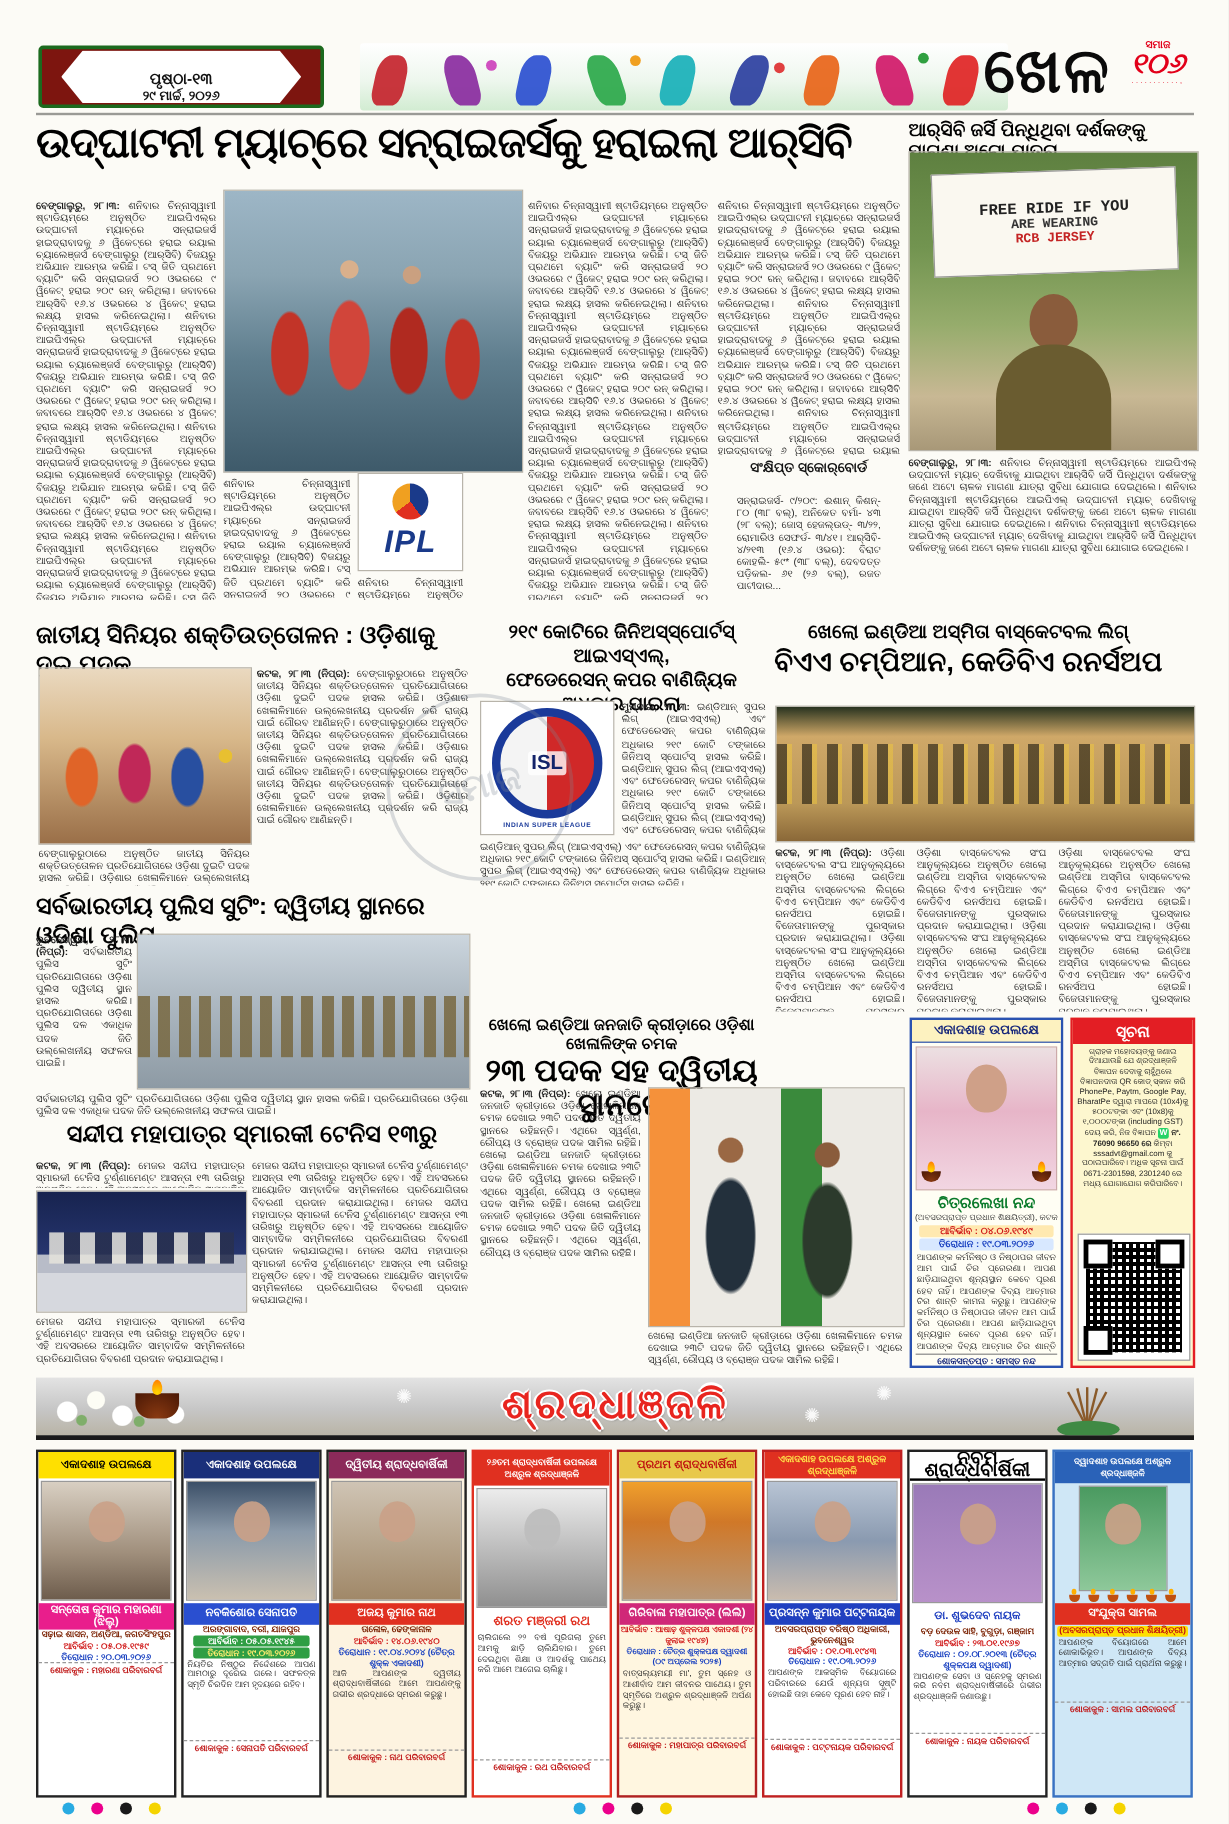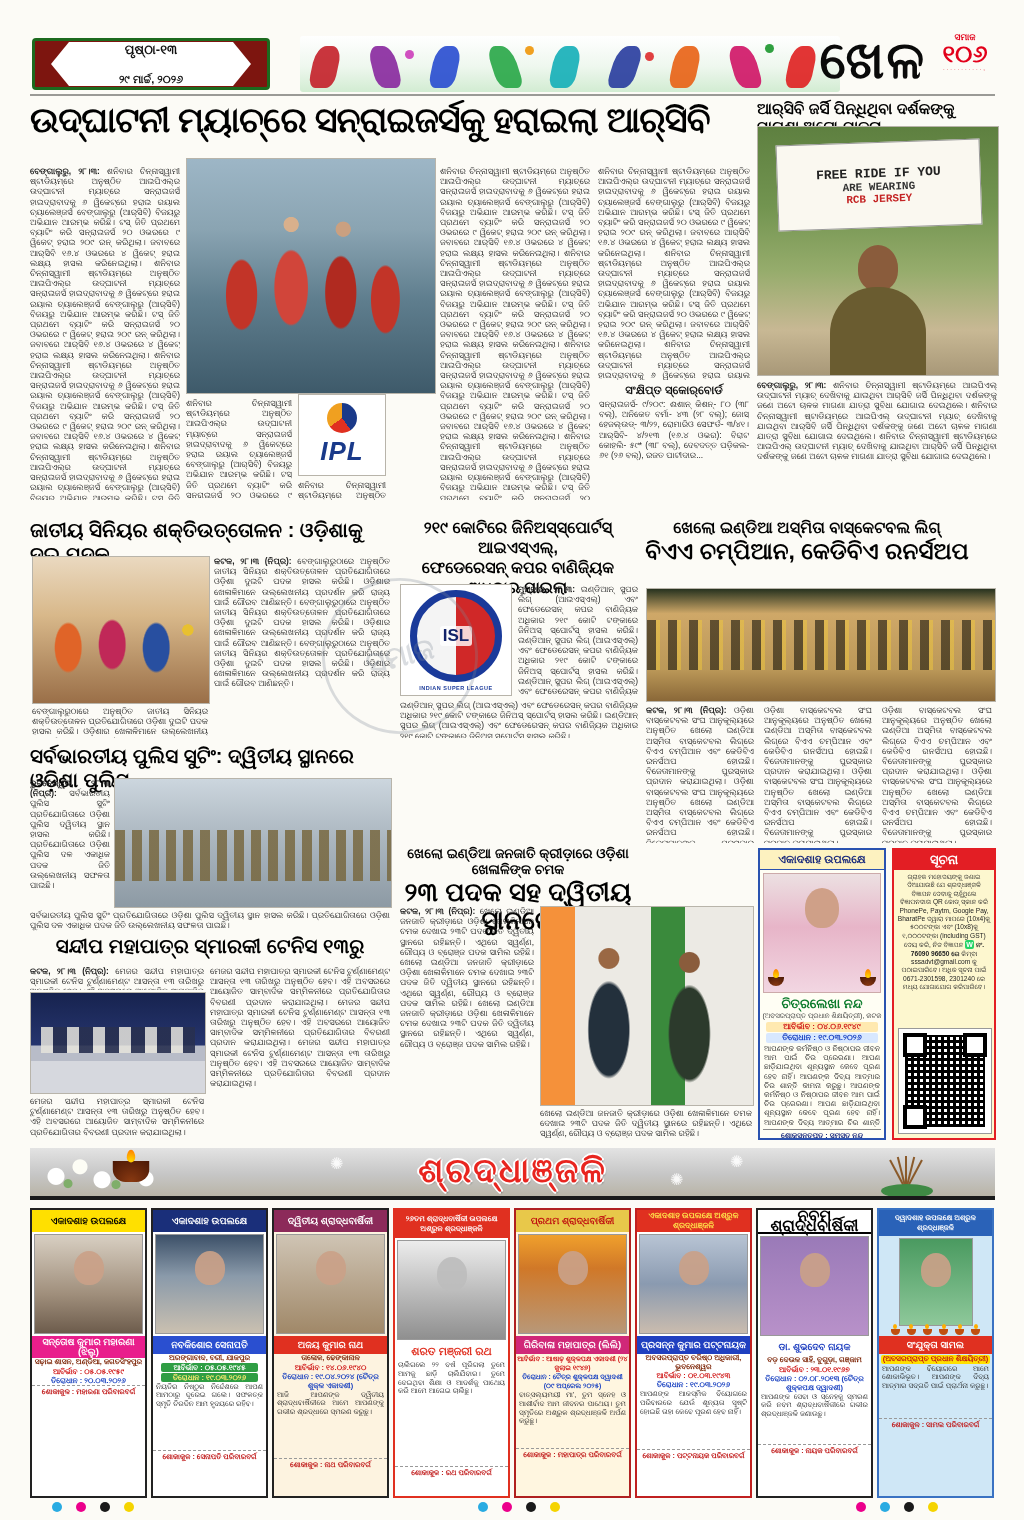--- a/index.html
+++ b/index.html
@@ -5,39 +5,39 @@
   html,body{margin:0;padding:0;background:#e6e5e0;}
   #page{position:relative;width:1024px;height:1520px;margin:0 auto;background:#fcfbf6;
         font-family:"Liberation Sans","DejaVu Sans",sans-serif;overflow:hidden;color:#111;}
   .abs{position:absolute;box-sizing:border-box;}
   .greek{font-size:8.4px;line-height:10.2px;text-align:justify;color:#1c1c1c;overflow:hidden;word-break:break-word;}
   .dl{font-weight:bold;}
   h1,h2,h3{margin:0;font-weight:bold;color:#000;}
   
   .badge{left:32px;top:38px;width:238px;height:52px;background:#7d150f;border:3px solid #1c6a1e;border-radius:4px;display:flex;align-items:center;justify-content:center;}
   .badge-inner{width:200px;height:44px;background:#fff;clip-path:polygon(9% 0,91% 0,100% 50%,91% 100%,9% 100%,0 50%);
-               display:flex;flex-direction:column;align-items:center;justify-content:space-between;}
+               display:flex;flex-direction:column;align-items:center;justify-content:flex-end;}
   .badge-page{font-size:13px;font-weight:bold;}
   .badge-date{font-size:11px;font-weight:bold;}
   .banner{left:300px;top:36px;width:540px;height:56px;background:linear-gradient(180deg,#ffffff 0%,#eef7ee 55%,#d2ecd2 100%);overflow:hidden;border-radius:3px;}
   .fig{position:absolute;bottom:4px;width:26px;height:42px;border-radius:40% 40% 30% 30%;transform:skewX(-12deg);opacity:.92;}
   .fig:nth-child(1){left:12px;background:#c4242c;}
   .fig:nth-child(2){left:72px;background:#8a2ba0;transform:skewX(14deg);}
   .fig:nth-child(3){left:132px;background:#2b4fd0;}
   .fig:nth-child(4){left:192px;background:#2ba84a;transform:skewX(18deg);}
   .fig:nth-child(5){left:252px;background:#18b0b8;}
   .fig:nth-child(6){left:312px;background:#2b3fa0;transform:skewX(-18deg);}
   .fig:nth-child(7){left:372px;background:#e86418;}
   .fig:nth-child(8){left:432px;background:#d01868;transform:skewX(16deg);}
   .fig:nth-child(9){left:488px;background:#e02424;}
   .ball{position:absolute;width:9px;height:9px;border-radius:50%;background:#f0a020;top:10px;left:225px;box-shadow:120px 6px 0 #e04040,240px -2px 0 #30a040,-120px 4px 0 #d050c0;}
   .section-title{right:98px;top:30px;font-size:52px;font-weight:800;letter-spacing:2px;color:#0a0a0a;}
   .brand{right:28px;top:32px;width:62px;text-align:center;color:#e2001a;}
   .brand-name{display:block;font-size:9px;font-weight:bold;}
-  .brand-years{display:block;font-size:24px;font-weight:800;line-height:22px;}
+  .brand-years{display:block;font-size:24px;font-weight:800;font-style:italic;line-height:22px;}
   .brand-dots{display:block;font-size:6px;letter-spacing:2px;color:#e2001a;}
   .mast-rule{left:30px;top:94px;width:965px;height:2px;background:#9a9a96;}
   
   .lead-hl{left:30px;top:100px;width:726px;font-size:35px;line-height:40px;letter-spacing:-1px;}
   .col{position:absolute;}
   .photo{position:absolute;border:1px solid #b8b4aa;overflow:hidden;}
   .ph-cricket{background:linear-gradient(180deg,#9db6c6 0%,#8aa4b2 30%,#5f7e8e 60%,#3e5a6a 100%);}
   .ph-cricket::before{content:"";position:absolute;inset:0;background:
      radial-gradient(ellipse 26px 58px at 22% 58%,#c23428 0 58%,transparent 62%),
      radial-gradient(ellipse 28px 62px at 42% 55%,#d1453a 0 58%,transparent 62%),
@@ -217,21 +217,21 @@
   <p class="abs col greek" style="left:186px;top:398px;width:106px;height:100px;margin:0"><span>ଶନିବାର ଚିନ୍ନାସ୍ୱାମୀ ଷ୍ଟାଡିୟମ୍‌ରେ ଅନୁଷ୍ଠିତ ଆଇପିଏଲ୍‌ର ଉଦ୍‌ଘାଟନୀ ମ୍ୟାଚ୍‌ରେ ସନ୍‌ରାଇଜର୍ସ ହାଇଦ୍ରାବାଦକୁ ୬ ୱିକେଟ୍‌ରେ ହରାଇ ରୟାଲ ଚ୍ୟାଲେଞ୍ଜର୍ସ ବେଙ୍ଗାଲୁରୁ (ଆର୍‌ସିବି) ବିଜୟରୁ ଅଭିଯାନ ଆରମ୍ଭ କରିଛି। ଟସ୍ ଜିତି ପ୍ରଥମେ ବ୍ୟାଟିଂ କରି ସନ୍‌ରାଇଜର୍ସ ୨୦ ଓଭରରେ ୯ ୱିକେଟ୍ ହରାଇ ୨୦୯ ରନ୍ କରିଥିଲା। ଜବାବରେ ଆର୍‌ସିବି ୧୬.୪ ଓଭରରେ ୪ ୱିକେଟ୍ ହରାଇ ଲକ୍ଷ୍ୟ ହାସଲ କରିନେଇଥିଲା। </span></p>
   <div class="abs ipl-logo" style="left:298px;top:394px;width:88px;height:82px">
     <span class="ipl-swoosh"></span>
     <span class="ipl-text">IPL</span>
   </div>
   <p class="abs col greek" style="left:298px;top:480px;width:88px;height:20px;margin:0"><span>ଶନିବାର ଚିନ୍ନାସ୍ୱାମୀ ଷ୍ଟାଡିୟମ୍‌ରେ ଅନୁଷ୍ଠିତ ଆଇପିଏଲ୍‌ର ଉଦ୍‌ଘାଟନୀ ମ୍ୟାଚ୍‌ରେ ସନ୍‌ରାଇଜର୍ସ ହାଇଦ୍ରାବାଦକୁ ୬ ୱିକେଟ୍‌ରେ ହରାଇ ରୟାଲ ଚ୍ୟାଲେଞ୍ଜର୍ସ ବେଙ୍ଗାଲୁରୁ (ଆର୍‌ସିବି) ବିଜୟରୁ ଅଭିଯାନ ଆରମ୍ଭ କରିଛି। ଟସ୍ ଜିତି ପ୍ରଥମେ ବ୍ୟାଟିଂ କରି ସନ୍‌ରାଇଜର୍ସ ୨୦ ଓଭରରେ ୯ ୱିକେଟ୍ ହରାଇ ୨୦୯ ରନ୍ କରିଥିଲା। ଜବାବରେ ଆର୍‌ସିବି ୧୬.୪ ଓଭରରେ ୪ ୱିକେଟ୍ ହରାଇ ଲକ୍ଷ୍ୟ ହାସଲ କରିନେଇଥିଲା। </span></p>
   <p class="abs col greek" style="left:440px;top:166px;width:150px;height:334px;margin:0"><span>ଶନିବାର ଚିନ୍ନାସ୍ୱାମୀ ଷ୍ଟାଡିୟମ୍‌ରେ ଅନୁଷ୍ଠିତ ଆଇପିଏଲ୍‌ର ଉଦ୍‌ଘାଟନୀ ମ୍ୟାଚ୍‌ରେ ସନ୍‌ରାଇଜର୍ସ ହାଇଦ୍ରାବାଦକୁ ୬ ୱିକେଟ୍‌ରେ ହରାଇ ରୟାଲ ଚ୍ୟାଲେଞ୍ଜର୍ସ ବେଙ୍ଗାଲୁରୁ (ଆର୍‌ସିବି) ବିଜୟରୁ ଅଭିଯାନ ଆରମ୍ଭ କରିଛି। ଟସ୍ ଜିତି ପ୍ରଥମେ ବ୍ୟାଟିଂ କରି ସନ୍‌ରାଇଜର୍ସ ୨୦ ଓଭରରେ ୯ ୱିକେଟ୍ ହରାଇ ୨୦୯ ରନ୍ କରିଥିଲା। ଜବାବରେ ଆର୍‌ସିବି ୧୬.୪ ଓଭରରେ ୪ ୱିକେଟ୍ ହରାଇ ଲକ୍ଷ୍ୟ ହାସଲ କରିନେଇଥିଲା।  ଶନିବାର ଚିନ୍ନାସ୍ୱାମୀ ଷ୍ଟାଡିୟମ୍‌ରେ ଅନୁଷ୍ଠିତ ଆଇପିଏଲ୍‌ର ଉଦ୍‌ଘାଟନୀ ମ୍ୟାଚ୍‌ରେ ସନ୍‌ରାଇଜର୍ସ ହାଇଦ୍ରାବାଦକୁ ୬ ୱିକେଟ୍‌ରେ ହରାଇ ରୟାଲ ଚ୍ୟାଲେଞ୍ଜର୍ସ ବେଙ୍ଗାଲୁରୁ (ଆର୍‌ସିବି) ବିଜୟରୁ ଅଭିଯାନ ଆରମ୍ଭ କରିଛି। ଟସ୍ ଜିତି ପ୍ରଥମେ ବ୍ୟାଟିଂ କରି ସନ୍‌ରାଇଜର୍ସ ୨୦ ଓଭରରେ ୯ ୱିକେଟ୍ ହରାଇ ୨୦୯ ରନ୍ କରିଥିଲା। ଜବାବରେ ଆର୍‌ସିବି ୧୬.୪ ଓଭରରେ ୪ ୱିକେଟ୍ ହରାଇ ଲକ୍ଷ୍ୟ ହାସଲ କରିନେଇଥିଲା।  ଶନିବାର ଚିନ୍ନାସ୍ୱାମୀ ଷ୍ଟାଡିୟମ୍‌ରେ ଅନୁଷ୍ଠିତ ଆଇପିଏଲ୍‌ର ଉଦ୍‌ଘାଟନୀ ମ୍ୟାଚ୍‌ରେ ସନ୍‌ରାଇଜର୍ସ ହାଇଦ୍ରାବାଦକୁ ୬ ୱିକେଟ୍‌ରେ ହରାଇ ରୟାଲ ଚ୍ୟାଲେଞ୍ଜର୍ସ ବେଙ୍ଗାଲୁରୁ (ଆର୍‌ସିବି) ବିଜୟରୁ ଅଭିଯାନ ଆରମ୍ଭ କରିଛି। ଟସ୍ ଜିତି ପ୍ରଥମେ ବ୍ୟାଟିଂ କରି ସନ୍‌ରାଇଜର୍ସ ୨୦ ଓଭରରେ ୯ ୱିକେଟ୍ ହରାଇ ୨୦୯ ରନ୍ କରିଥିଲା। ଜବାବରେ ଆର୍‌ସିବି ୧୬.୪ ଓଭରରେ ୪ ୱିକେଟ୍ ହରାଇ ଲକ୍ଷ୍ୟ ହାସଲ କରିନେଇଥିଲା।  ଶନିବାର ଚିନ୍ନାସ୍ୱାମୀ ଷ୍ଟାଡିୟମ୍‌ରେ ଅନୁଷ୍ଠିତ ଆଇପିଏଲ୍‌ର ଉଦ୍‌ଘାଟନୀ ମ୍ୟାଚ୍‌ରେ ସନ୍‌ରାଇଜର୍ସ ହାଇଦ୍ରାବାଦକୁ ୬ ୱିକେଟ୍‌ରେ ହରାଇ ରୟାଲ ଚ୍ୟାଲେଞ୍ଜର୍ସ ବେଙ୍ଗାଲୁରୁ (ଆର୍‌ସିବି) ବିଜୟରୁ ଅଭିଯାନ ଆରମ୍ଭ କରିଛି। ଟସ୍ ଜିତି ପ୍ରଥମେ ବ୍ୟାଟିଂ କରି ସନ୍‌ରାଇଜର୍ସ ୨୦ ଓଭରରେ ୯ ୱିକେଟ୍ ହରାଇ ୨୦୯ ରନ୍ କରିଥିଲା। ଜବାବରେ ଆର୍‌ସିବି ୧୬.୪ ଓଭରରେ ୪ ୱିକେଟ୍ ହରାଇ ଲକ୍ଷ୍ୟ ହାସଲ କରିନେଇଥିଲା। </span></p>
   <div class="abs col" style="left:598px;top:166px;width:152px;height:334px">
     <p class="greek" style="height:214px;margin:0"><span>ଶନିବାର ଚିନ୍ନାସ୍ୱାମୀ ଷ୍ଟାଡିୟମ୍‌ରେ ଅନୁଷ୍ଠିତ ଆଇପିଏଲ୍‌ର ଉଦ୍‌ଘାଟନୀ ମ୍ୟାଚ୍‌ରେ ସନ୍‌ରାଇଜର୍ସ ହାଇଦ୍ରାବାଦକୁ ୬ ୱିକେଟ୍‌ରେ ହରାଇ ରୟାଲ ଚ୍ୟାଲେଞ୍ଜର୍ସ ବେଙ୍ଗାଲୁରୁ (ଆର୍‌ସିବି) ବିଜୟରୁ ଅଭିଯାନ ଆରମ୍ଭ କରିଛି। ଟସ୍ ଜିତି ପ୍ରଥମେ ବ୍ୟାଟିଂ କରି ସନ୍‌ରାଇଜର୍ସ ୨୦ ଓଭରରେ ୯ ୱିକେଟ୍ ହରାଇ ୨୦୯ ରନ୍ କରିଥିଲା। ଜବାବରେ ଆର୍‌ସିବି ୧୬.୪ ଓଭରରେ ୪ ୱିକେଟ୍ ହରାଇ ଲକ୍ଷ୍ୟ ହାସଲ କରିନେଇଥିଲା।  ଶନିବାର ଚିନ୍ନାସ୍ୱାମୀ ଷ୍ଟାଡିୟମ୍‌ରେ ଅନୁଷ୍ଠିତ ଆଇପିଏଲ୍‌ର ଉଦ୍‌ଘାଟନୀ ମ୍ୟାଚ୍‌ରେ ସନ୍‌ରାଇଜର୍ସ ହାଇଦ୍ରାବାଦକୁ ୬ ୱିକେଟ୍‌ରେ ହରାଇ ରୟାଲ ଚ୍ୟାଲେଞ୍ଜର୍ସ ବେଙ୍ଗାଲୁରୁ (ଆର୍‌ସିବି) ବିଜୟରୁ ଅଭିଯାନ ଆରମ୍ଭ କରିଛି। ଟସ୍ ଜିତି ପ୍ରଥମେ ବ୍ୟାଟିଂ କରି ସନ୍‌ରାଇଜର୍ସ ୨୦ ଓଭରରେ ୯ ୱିକେଟ୍ ହରାଇ ୨୦୯ ରନ୍ କରିଥିଲା। ଜବାବରେ ଆର୍‌ସିବି ୧୬.୪ ଓଭରରେ ୪ ୱିକେଟ୍ ହରାଇ ଲକ୍ଷ୍ୟ ହାସଲ କରିନେଇଥିଲା।  ଶନିବାର ଚିନ୍ନାସ୍ୱାମୀ ଷ୍ଟାଡିୟମ୍‌ରେ ଅନୁଷ୍ଠିତ ଆଇପିଏଲ୍‌ର ଉଦ୍‌ଘାଟନୀ ମ୍ୟାଚ୍‌ରେ ସନ୍‌ରାଇଜର୍ସ ହାଇଦ୍ରାବାଦକୁ ୬ ୱିକେଟ୍‌ରେ ହରାଇ ରୟାଲ ଚ୍ୟାଲେଞ୍ଜର୍ସ ବେଙ୍ଗାଲୁରୁ (ଆର୍‌ସିବି) ବିଜୟରୁ ଅଭିଯାନ ଆରମ୍ଭ କରିଛି। ଟସ୍ ଜିତି ପ୍ରଥମେ ବ୍ୟାଟିଂ କରି ସନ୍‌ରାଇଜର୍ସ ୨୦ ଓଭରରେ ୯ ୱିକେଟ୍ ହରାଇ ୨୦୯ ରନ୍ କରିଥିଲା। ଜବାବରେ ଆର୍‌ସିବି ୧୬.୪ ଓଭରରେ ୪ ୱିକେଟ୍ ହରାଇ ଲକ୍ଷ୍ୟ ହାସଲ କରିନେଇଥିଲା। </span></p>
     <div class="score-title">ସଂକ୍ଷିପ୍ତ ସ୍କୋର୍‌ବୋର୍ଡ</div>
-    <p class="greek" style="height:92px;margin:1px">ସନ୍‌ରାଇଜର୍ସ- ୯/୨୦୯: ଈଶାନ୍ କିଶନ୍- ୮୦ (୩୮ ବଲ୍), ଅନିକେତ ବର୍ମା- ୪୩ (୨୮ ବଲ୍); ଜୋସ୍ ହେଜଲ୍‌ଉଡ୍- ୩/୨୨, ରୋମାରିଓ ସେଫର୍ଡ- ୩/୪୧। ଆର୍‌ସିବି- ୪/୨୧୩ (୧୬.୪ ଓଭର): ବିରାଟ କୋହଲି- ୫୯* (୩୮ ବଲ୍), ଦେବଦତ୍ତ ପଡ଼ିକଲ- ୬୧ (୨୬ ବଲ୍), ରଜତ ପାଟୀଦାର...</p>
+    <p class="greek" style="height:92px;margin:16px">ସନ୍‌ରାଇଜର୍ସ- ୯/୨୦୯: ଈଶାନ୍ କିଶନ୍- ୮୦ (୩୮ ବଲ୍), ଅନିକେତ ବର୍ମା- ୪୩ (୨୮ ବଲ୍); ଜୋସ୍ ହେଜଲ୍‌ଉଡ୍- ୩/୨୨, ରୋମାରିଓ ସେଫର୍ଡ- ୩/୪୧। ଆର୍‌ସିବି- ୪/୨୧୩ (୧୬.୪ ଓଭର): ବିରାଟ କୋହଲି- ୫୯* (୩୮ ବଲ୍), ଦେବଦତ୍ତ ପଡ଼ିକଲ- ୬୧ (୨୬ ବଲ୍), ରଜତ ପାଟୀଦାର...</p>
   </div>
 
   <h2 class="abs fr-hl">ଆର୍‌ସିବି ଜର୍ସି ପିନ୍ଧିଥିବା ଦର୍ଶକଙ୍କୁ ମାଗଣା ଅଟୋ ଯାତ୍ରା</h2>
   <div class="photo ph-freeride" style="left:757px;top:126px;width:240px;height:248px">
     <div class="fr-sign">
       <span class="fr-s1">FREE RIDE IF YOU</span>
       <span class="fr-s2">ARE WEARING</span>
       <span class="fr-s3">RCB JERSEY</span>
     </div>
     <div class="fr-face"></div>

